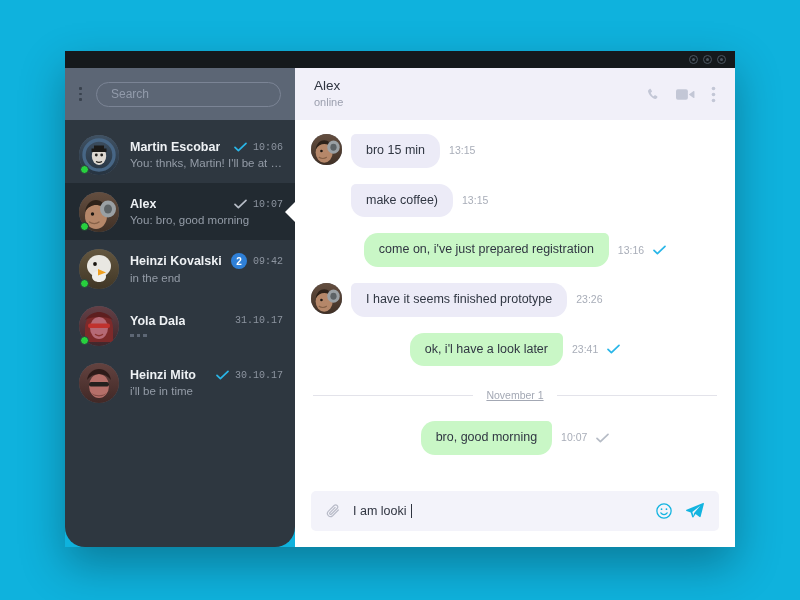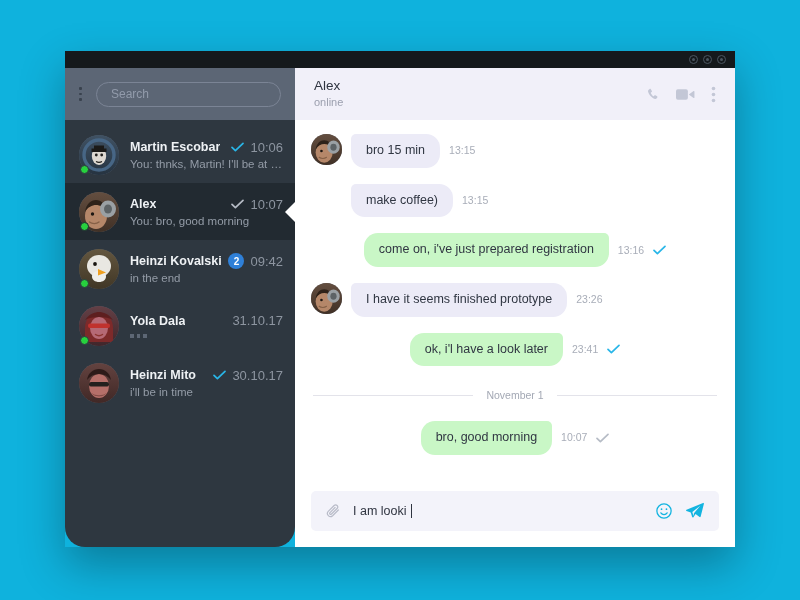--- a/index.html
+++ b/index.html
@@ -188,23 +188,24 @@
     overflow: hidden;
     text-overflow: ellipsis;
   }
   .contact-meta {
     display: flex;
     align-items: center;
     gap: 6px;
     flex: 0 0 auto;
   }
   .contact-time {
-    font-size: 13px;
+    font-size: 10px;
     color: #8d95a0;
     white-space: nowrap;
+    font-family: Liberation Mono, monospace;
   }
   .contact-preview {
     font-size: 11.5px;
     color: #949ca7;
     white-space: nowrap;
     overflow: hidden;
     text-overflow: ellipsis;
   }
 
   .tick {
@@ -341,20 +342,21 @@
   }
   .date-divider .line {
     flex: 1 1 auto;
     height: 1px;
     background: #e3e3ea;
   }
   .date-divider .label {
     font-size: 10.5px;
     color: #a3a8b4;
     white-space: nowrap;
+    text-decoration: underline;
   }
 
   
   #composer-wrap {
     flex: 0 0 auto;
     padding: 8px 16px 16px 16px;
     background: #ffffff;
   }
   #composer {
     height: 40px;

